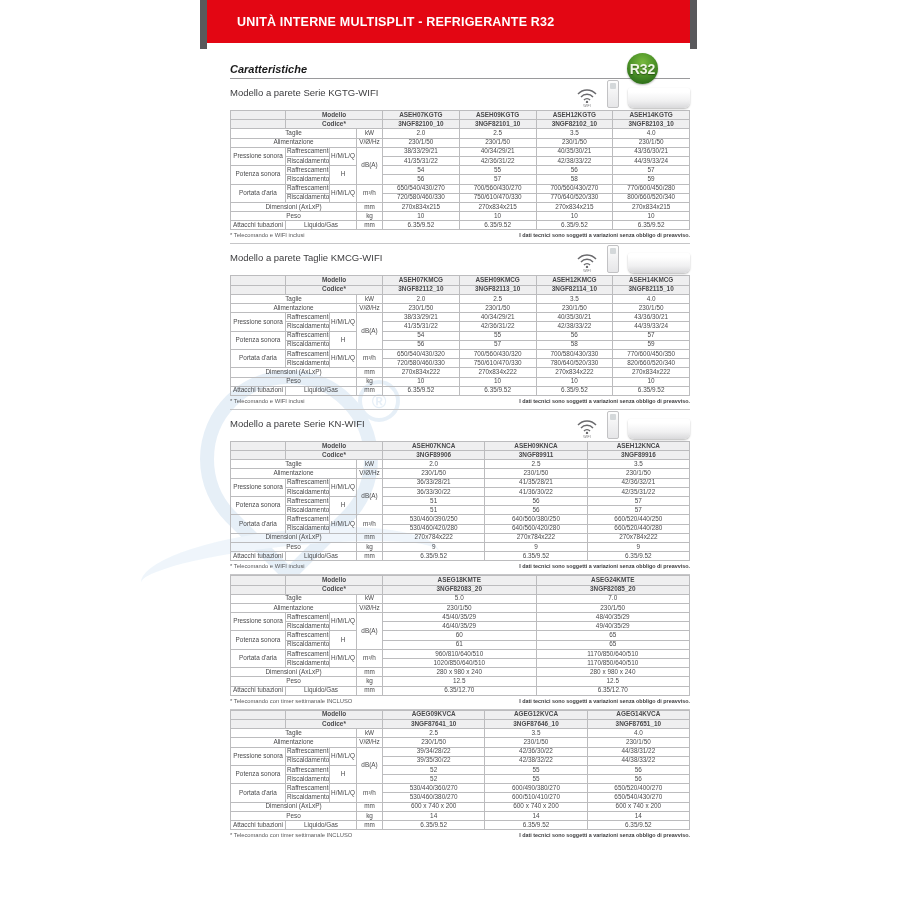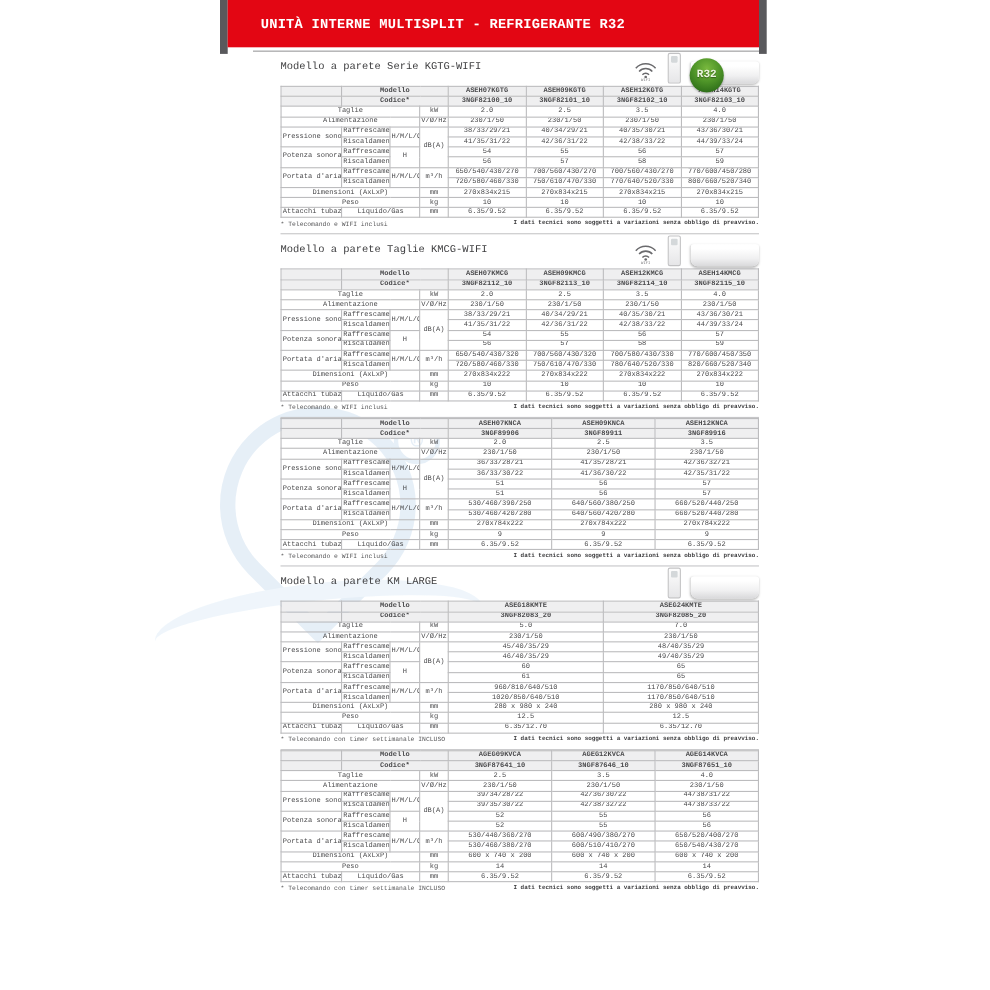--- a/index.html
+++ b/index.html
@@ -1,45 +1,45 @@
 <!DOCTYPE html>
 <html><head>
 <meta charset="utf-8">
 <style>
   html,body{margin:0;padding:0;background:#fff;}
   .page{position:relative;width:900px;height:900px;background:#fff;overflow:hidden;
-        font-family:Liberation Mono, monospace;color:#4a4a4c;border-radius:14px;}
+        font-family:Liberation Sans, sans-serif;color:#4a4a4c;border-radius:14px;}
   
   .banner{position:absolute;left:200px;top:0;width:497px;height:49px;}
   .banner .edge{position:absolute;top:0;width:7px;height:49px;background:#59595c;}
   .banner .edge.l{left:0}
   .banner .edge.r{right:0}
   .banner .red{position:absolute;left:7px;right:7px;top:0;height:43px;background:#e30613;
                display:flex;align-items:center;}
   .banner .red span{color:#fff;font-weight:bold;font-size:12.5px;padding-left:30px;letter-spacing:.2px;}
   
   .content{position:absolute;left:230px;top:43px;width:460px;}
   .carat{margin-top:20px;font-weight:bold;font-style:italic;font-size:11px;color:#1a1a1a;}
   .carat-rule{border-top:1.5px solid #9a9a9c;margin-top:3px;}
   
   .r32{position:absolute;right:32px;top:10px;width:31px;height:31px;border-radius:50%;
        background:radial-gradient(circle at 50% 30%,#79b93e 0%,#4e9428 45%,#1e5c12 100%);
        display:flex;align-items:center;justify-content:center;z-index:3;
        box-shadow:0 1px 2px rgba(0,0,0,.3);}
-  .r32 span{color:#eef6e2;font-weight:bold;font-size:10px;text-shadow:0 1px 1px rgba(0,0,0,.4);}
+  .r32 span{color:#eef6e2;font-weight:bold;font-size:14px;text-shadow:0 1px 1px rgba(0,0,0,.4);}
   
   .wm{position:absolute;left:180px;top:340px;width:230px;height:260px;z-index:0;opacity:.45;pointer-events:none;}
   .wm .drop{position:absolute;left:20px;top:30px;width:150px;height:150px;border:14px solid #c9dcee;
             border-radius:50% 50% 50% 0;transform:rotate(-45deg);}
   .wm .reg{position:absolute;right:10px;top:40px;width:34px;height:34px;border:4px solid #c9dcee;border-radius:50%;
            color:#c9dcee;font-size:20px;font-weight:bold;display:flex;align-items:center;justify-content:center;}
   .wm .swoosh{position:absolute;left:-40px;top:190px;width:300px;height:60px;border-top:16px solid #dcebf7;
               border-radius:50%;transform:rotate(-6deg);}
   
-  .section{position:relative;z-index:1;margin-left:25px;}
+  .section{position:relative;z-index:1;}
   .sep{border-top:1px solid #c6c6c8;margin:5px 0 0;}
   .sec-head{position:relative;height:31px;}
   .sec-title{position:absolute;left:0;top:8px;font-size:9.5px;color:#3c3c3e;}
   .sec-icons{position:absolute;right:0;bottom:2px;display:flex;align-items:flex-end;gap:9px;}
   .icon-wifi{display:flex;flex-direction:column;align-items:center;}
   .icon-wifi .cap{font-size:3.5px;color:#77777a;margin-top:1px;}
   .icon-remote{width:10px;height:26px;border:1px solid #c2c2c4;border-radius:2px;
                background:linear-gradient(#fdfdfd,#e6e6e8);position:relative;}
   .icon-remote:before{content:"";position:absolute;left:2px;top:2px;right:2px;height:6px;
                       background:#d4d8da;border-radius:1px;}
@@ -80,20 +80,21 @@
   <div class="wm">
     <div class="drop"></div>
     <div class="reg">®</div>
     <div class="swoosh"></div>
   </div>
 
   <div class="content">
     <div class="r32">
       <span>R32</span>
     </div>
+    <div class="carat">Caratteristiche</div>
     <div class="carat-rule"></div>
     <div id="sections">
         <div class="section">
           <div class="sec-head">
             <div class="sec-title">Modello a parete Serie KGTG-WIFI</div>
             <div class="sec-icons">
               <span class="icon-wifi">
                 <svg width="22" height="16" viewBox="0 0 22 16">
                   <path d="M2 7 A 12 12 0 0 1 20 7" fill="none" stroke="#6a6a6d" stroke-width="1.4"></path>
                   <path d="M5 10 A 8 8 0 0 1 17 10" fill="none" stroke="#6a6a6d" stroke-width="1.4"></path>
@@ -371,20 +372,36 @@
               </tr>
             </tbody>
           </table>
           <div class="tbl-foot">
             <span class="fnote">* Telecomando e WIFI inclusi</span>
             <span class="disc">I dati tecnici sono soggetti a variazioni senza obbligo di preavviso.</span>
           </div>
         </div>
         <div class="section">
           <div class="sep"></div>
+          <div class="sec-head">
+            <div class="sec-title">Modello a parete Serie KN-WIFI</div>
+            <div class="sec-icons">
+              <span class="icon-wifi">
+                <svg width="22" height="16" viewBox="0 0 22 16">
+                  <path d="M2 7 A 12 12 0 0 1 20 7" fill="none" stroke="#6a6a6d" stroke-width="1.4"></path>
+                  <path d="M5 10 A 8 8 0 0 1 17 10" fill="none" stroke="#6a6a6d" stroke-width="1.4"></path>
+                  <path d="M8 13 A 4 4 0 0 1 14 13" fill="none" stroke="#6a6a6d" stroke-width="1.4"></path>
+                  <circle cx="11" cy="15" r="1.2" fill="#6a6a6d"></circle>
+                </svg>
+                <span class="cap">WIFI</span>
+              </span>
+              <span class="icon-remote"></span>
+              <span class="icon-wall"></span>
+            </div>
+          </div>
           <table class="spec">
             <colgroup>
               <col style="width:55px">
               <col style="width:44px">
               <col style="width:27px">
               <col style="width:26px">
               <col>
               <col>
               <col>
             </colgroup>
@@ -485,27 +502,20 @@
               </tr>
             </tbody>
           </table>
           <div class="tbl-foot">
             <span class="fnote">* Telecomando e WIFI inclusi</span>
             <span class="disc">I dati tecnici sono soggetti a variazioni senza obbligo di preavviso.</span>
           </div>
         </div>
         <div class="section">
           <div class="sep"></div>
-          <div class="sec-head">
-            <div class="sec-title">Modello a parete KM LARGE</div>
-            <div class="sec-icons">
-              <span class="icon-remote"></span>
-              <span class="icon-wall"></span>
-            </div>
-          </div>
           <table class="spec">
             <colgroup>
               <col style="width:55px">
               <col style="width:44px">
               <col style="width:27px">
               <col style="width:26px">
               <col>
               <col>
             </colgroup>
             <tbody>

